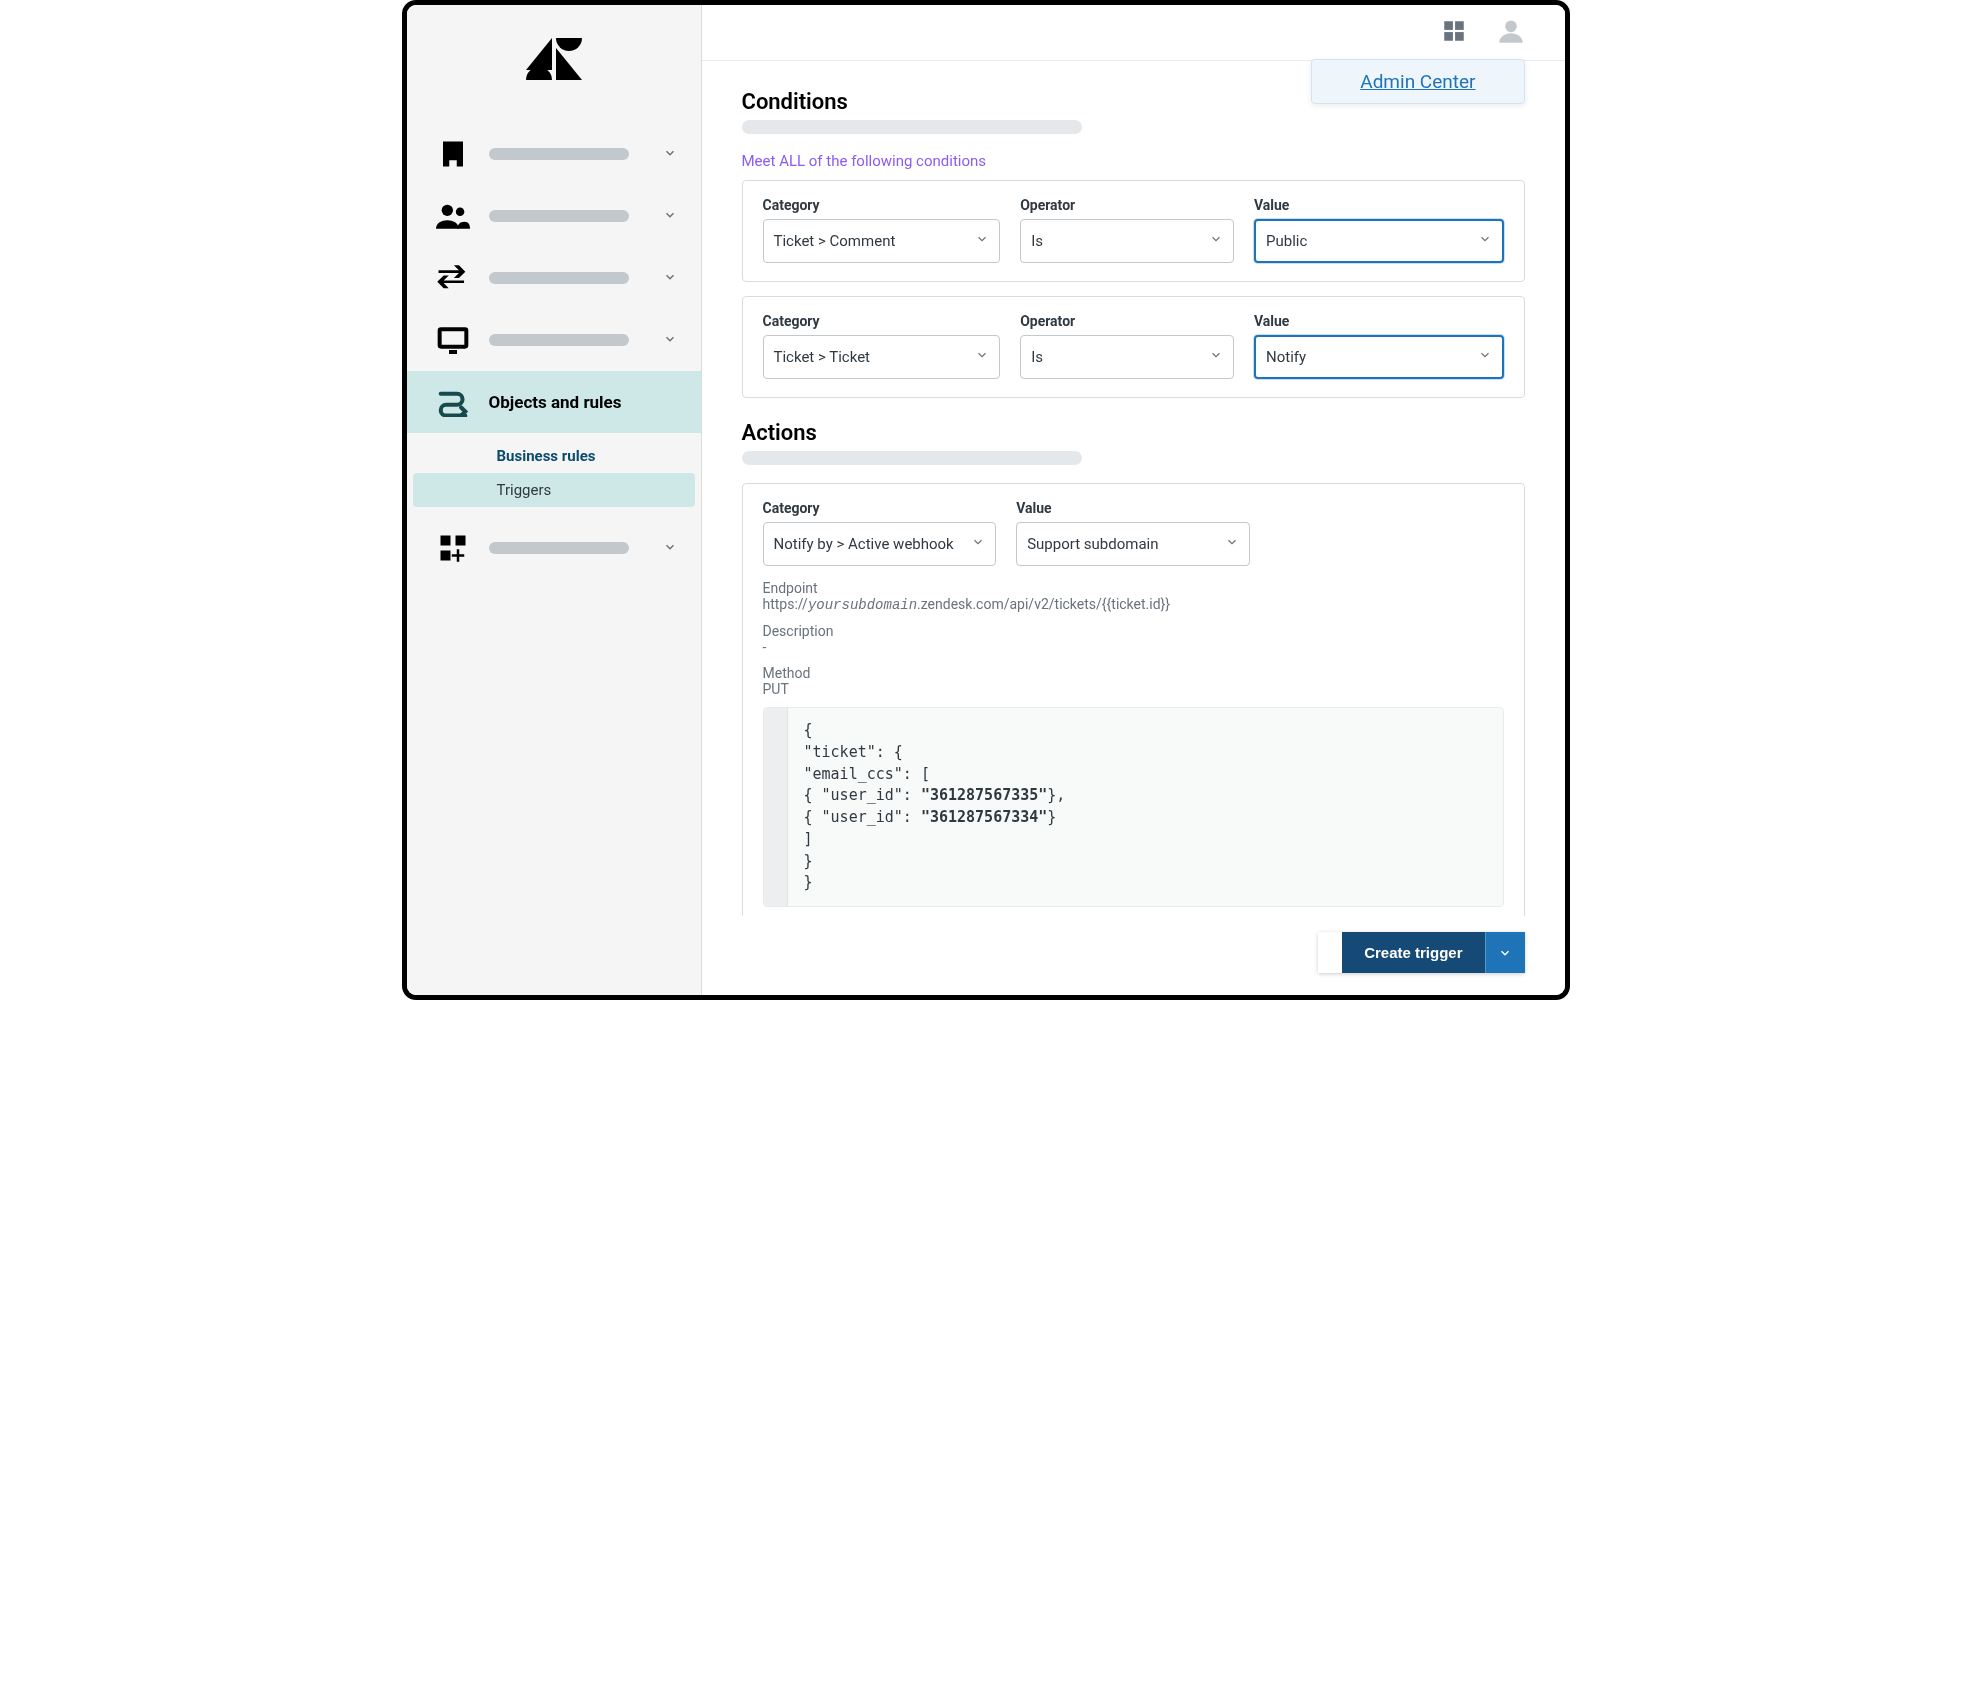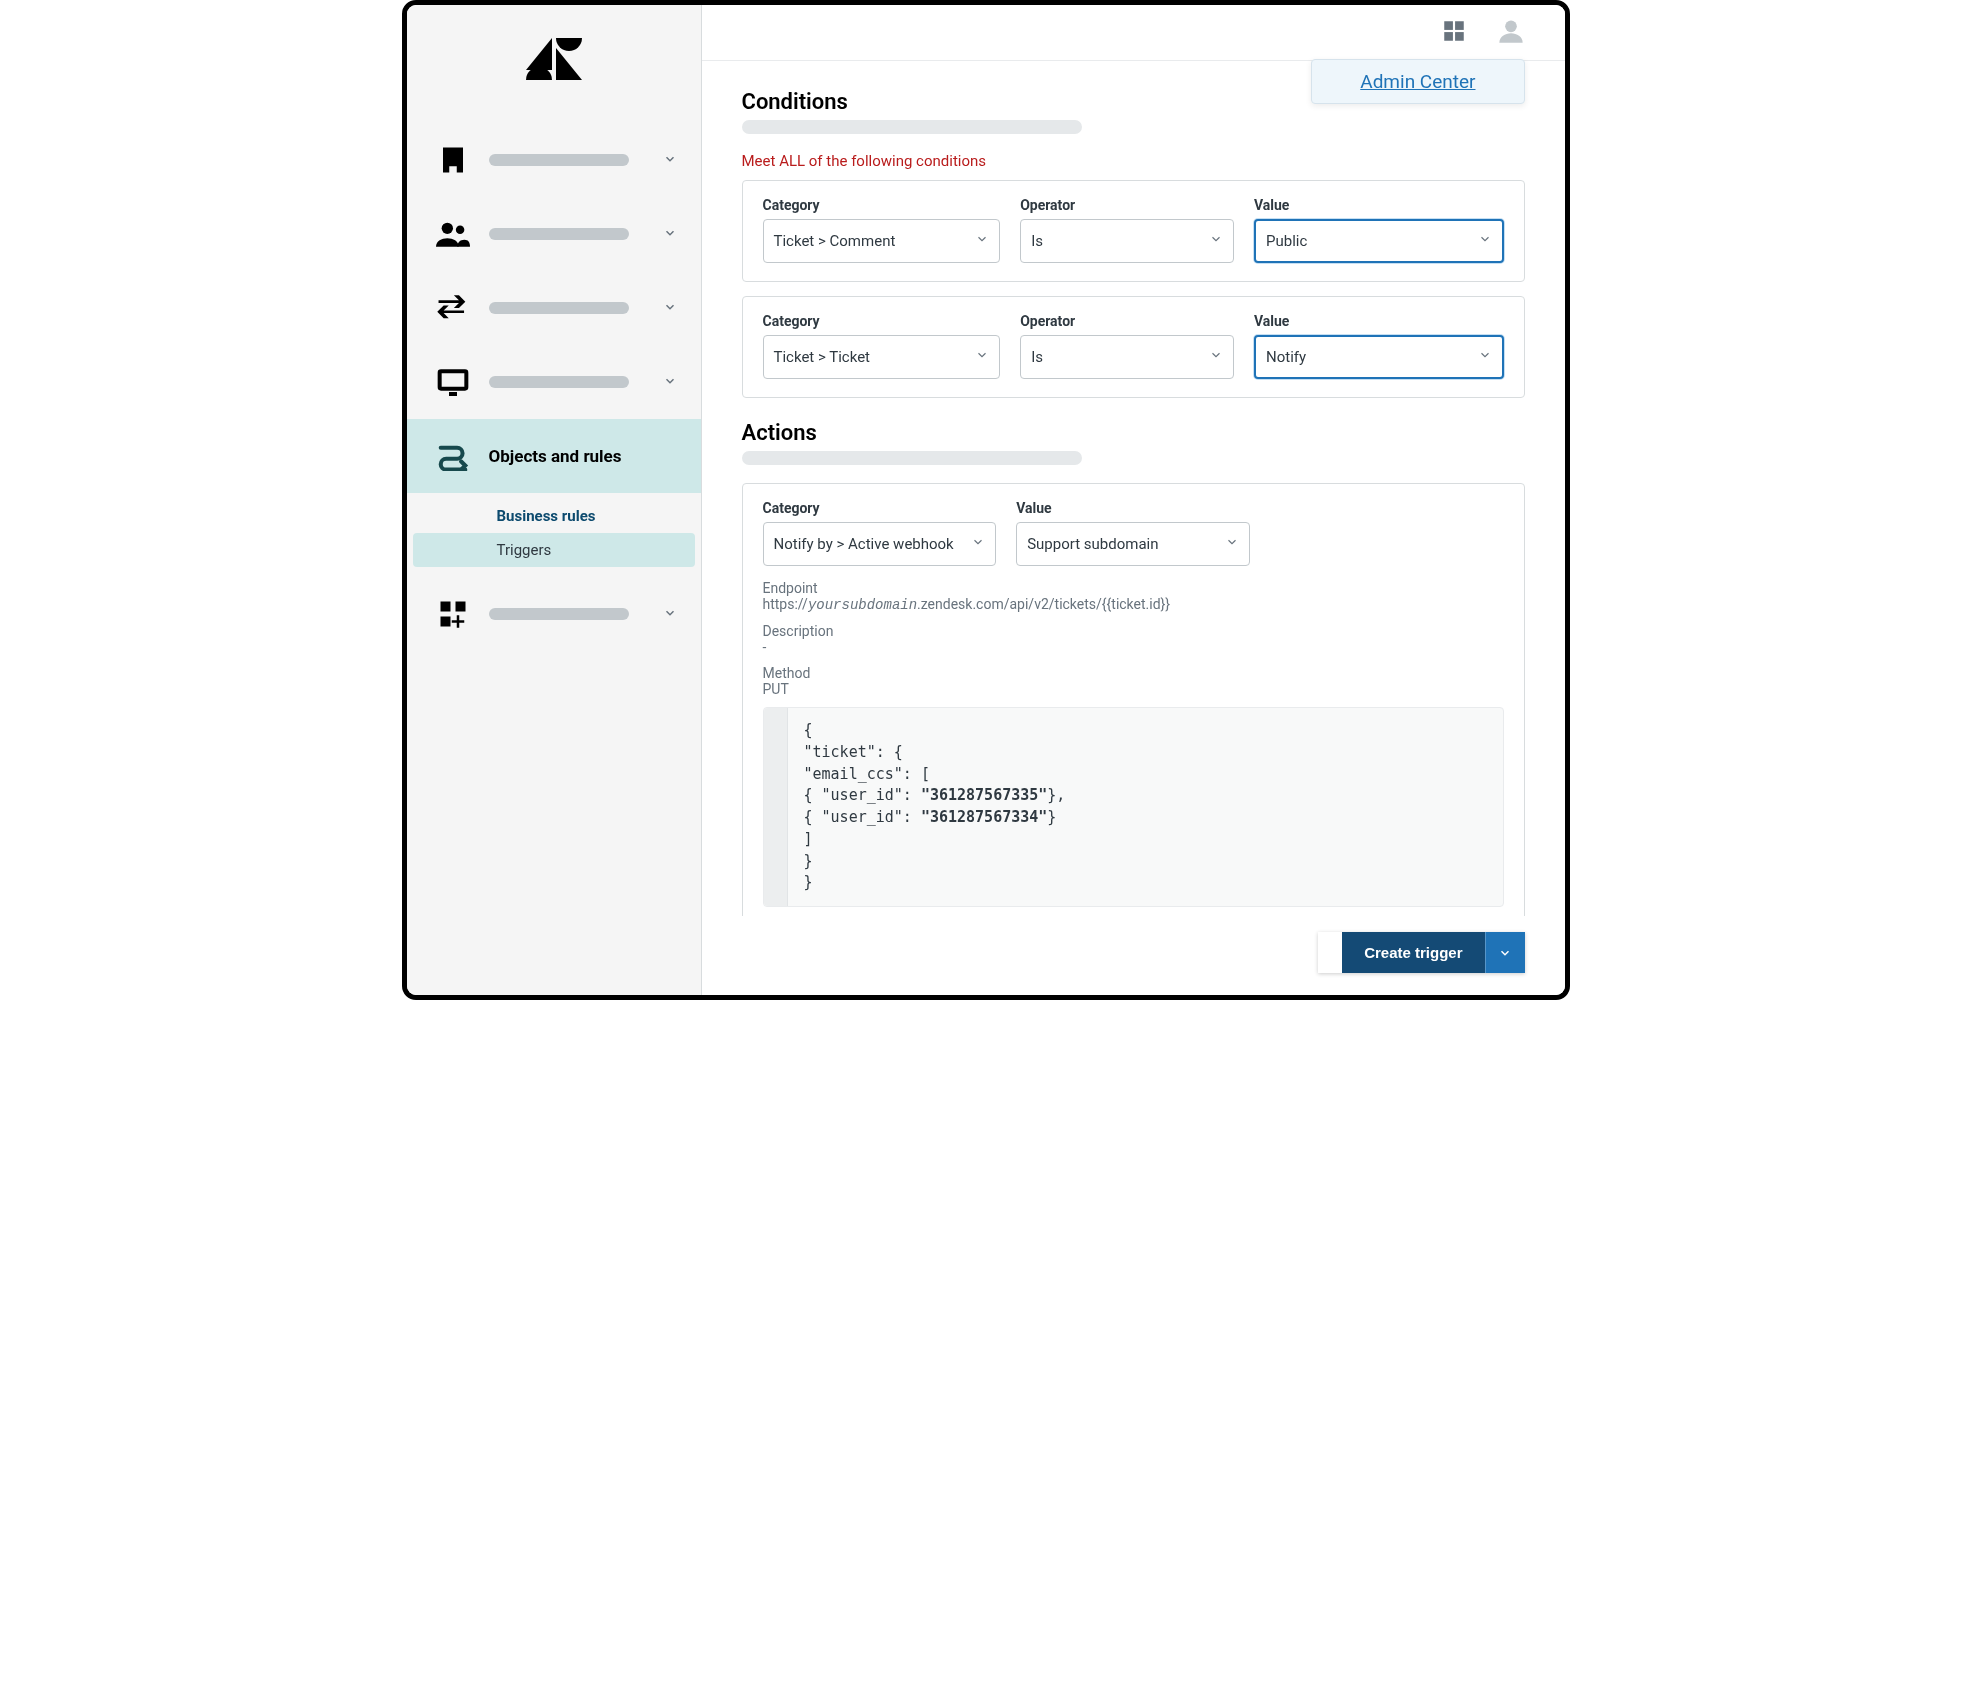--- a/index.html
+++ b/index.html
@@ -31,21 +31,21 @@
   display: flex;
   align-items: center;
   justify-content: center;
   height: 108px;
 }
 .nav { padding: 10px 0 0; }
 .nav-item {
   display: flex;
   align-items: center;
   padding: 10px 12px 10px 28px;
-  height: 74px;
+  height: 62px;
   gap: 18px;
   cursor: pointer;
 }
 .nav-item .icon { width: 36px; height: 36px; display:flex; align-items:center; justify-content:center; flex-shrink:0; }
 .nav-item .ph {
   height: 12px;
   background: #c2c8cc;
   border-radius: 6px;
   flex: 0 0 140px;
 }
@@ -117,21 +117,21 @@
 }
 .section-ph {
   height: 14px;
   width: 340px;
   background: #e5e8ea;
   border-radius: 7px;
   margin-bottom: 18px;
 }
 .sublabel {
   font-size: 15px;
-  color: #b91c1c;
+  color: #8b5cf6;
   margin-bottom: 10px;
 }
 .card {
   border: 1px solid #d8dcde;
   border-radius: 4px;
   padding: 16px 20px 18px;
   margin-bottom: 14px;
   background:#fff;
 }
 .row {

